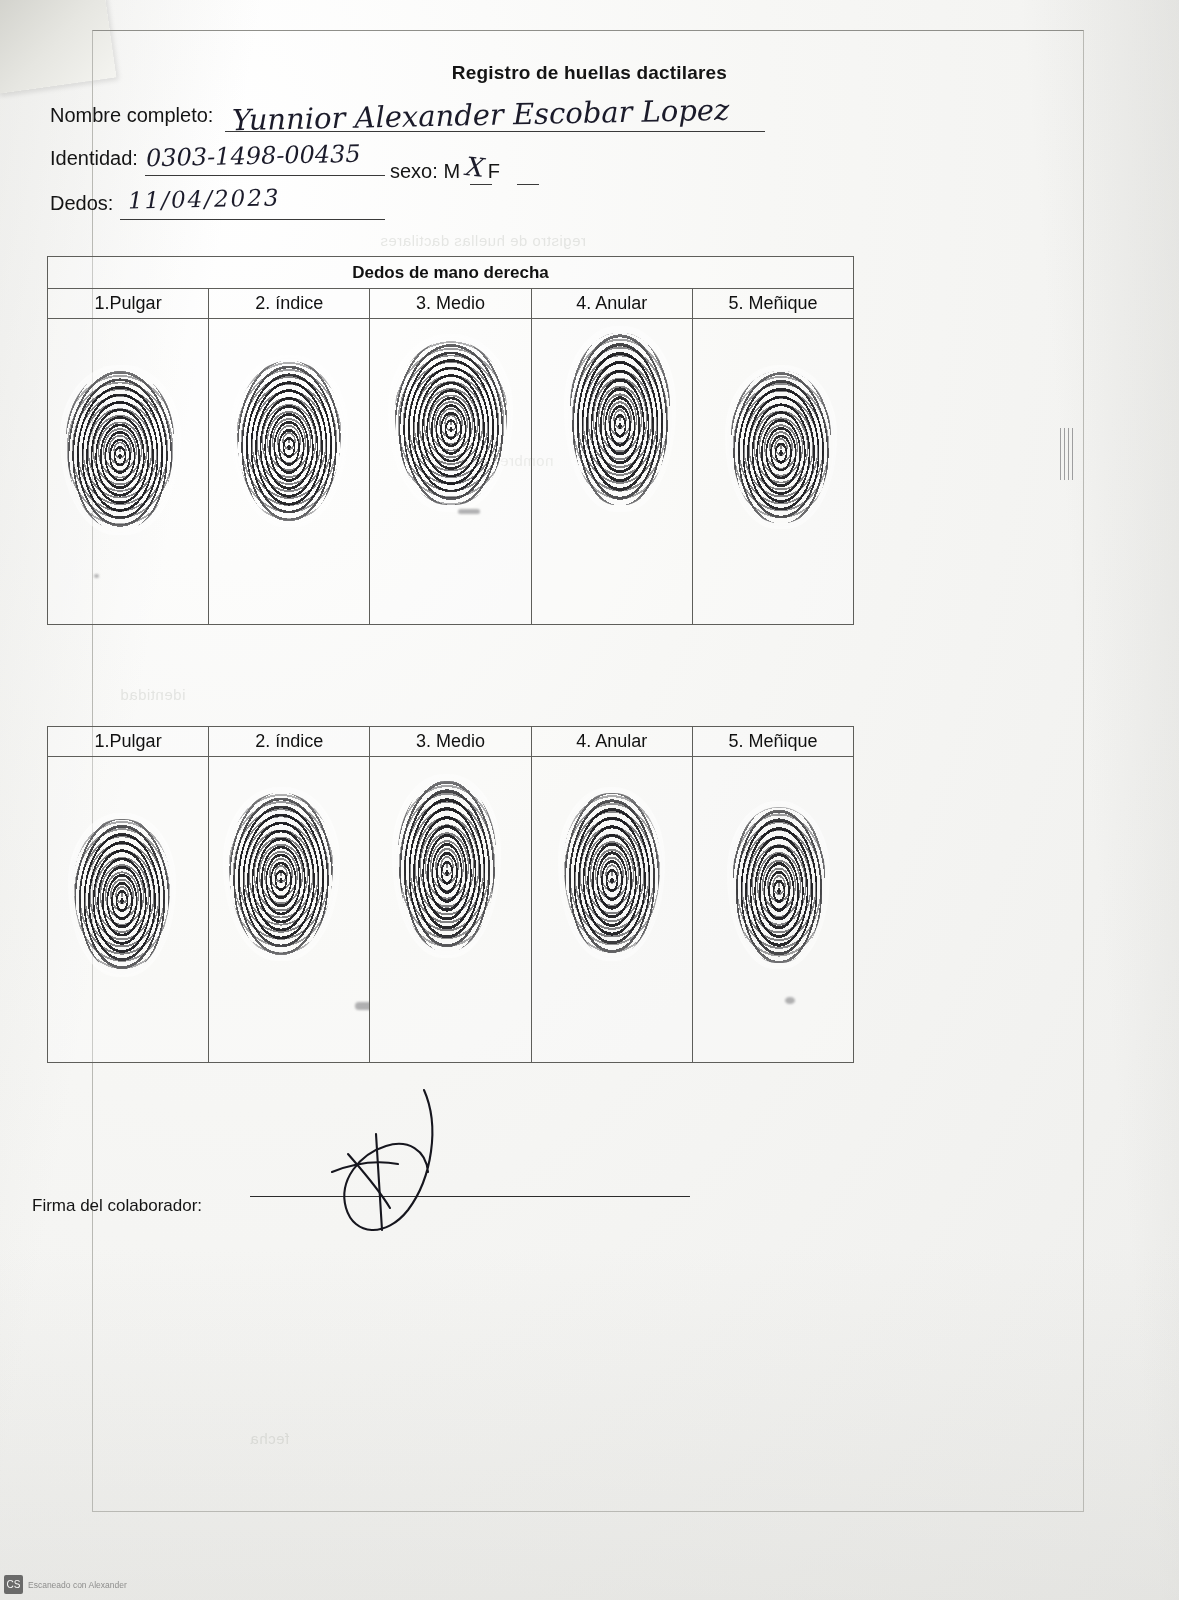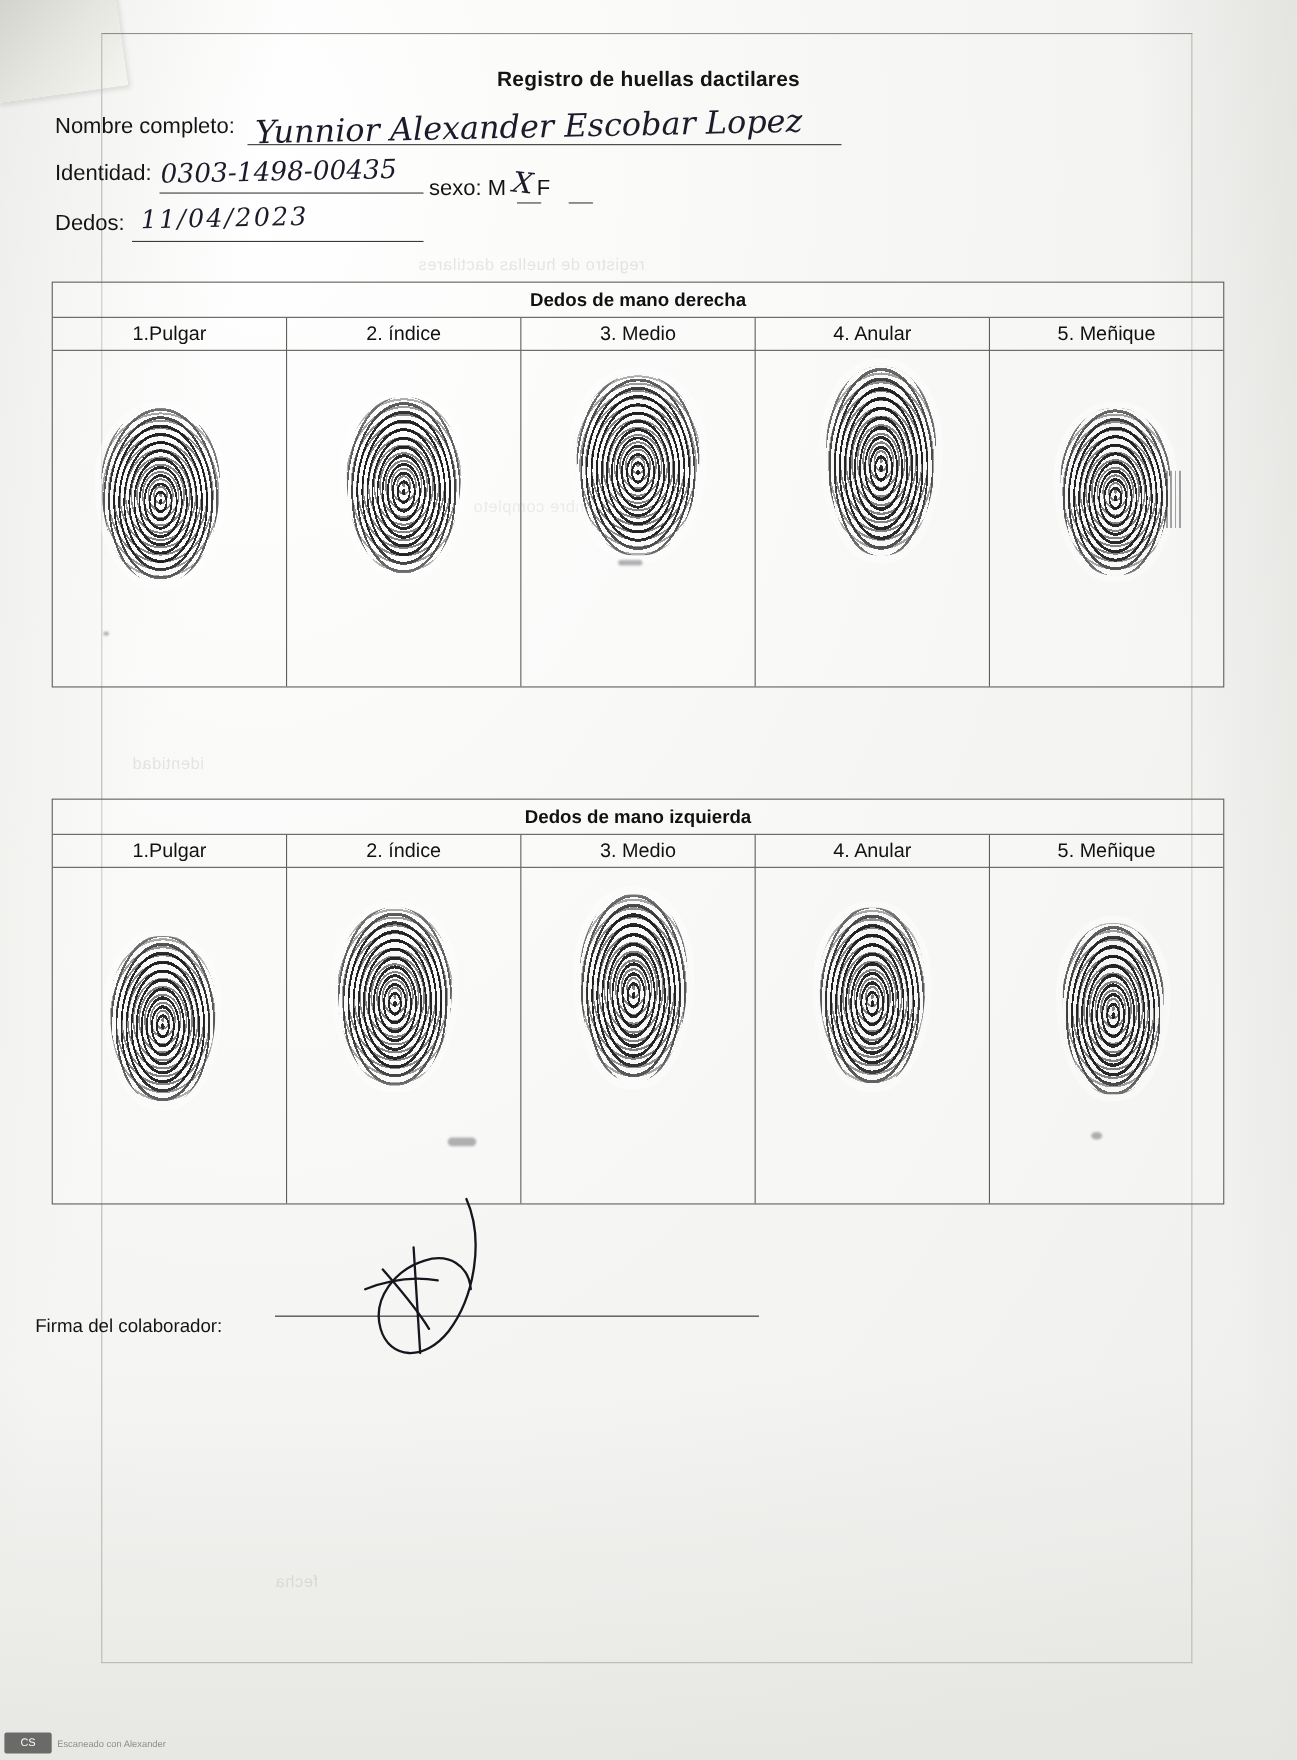--- a/index.html
+++ b/index.html
@@ -118,21 +118,21 @@
   .hw-sexo-mark {
     left: 466px; top: 152px;
     font-size: 26px;
     transform: rotate(6deg);
   }
 
   
   .fp-table {
     position: absolute;
     left: 47px;
-    width: 1066px;
+    width: 807px;
     border: 1px solid #5e5e5a;
     box-sizing: border-box;
     background: rgba(255,255,255,0.25);
   }
   .fp-table.right { top: 256px; }
   .fp-table.left  { top: 726px; }
 
   .fp-caption {
     text-align: center;
     font-size: 17px;
@@ -218,21 +218,21 @@
   
   .cs-badge {
     position: absolute;
     left: 4px; bottom: 6px;
     display: flex;
     align-items: center;
     gap: 5px;
     opacity: .72;
   }
   .cs-mark {
-    width: 43px; height: 19px;
+    width: 19px; height: 19px;
     background: #3b3b3b;
     color: #fff;
     font-size: 10px;
     font-weight: normal;
     display: flex; align-items: center; justify-content: center;
     border-radius: 2px;
     font-family: "Liberation Sans", sans-serif;
   }
   .cs-text {
     font-size: 8.5px;
@@ -312,21 +312,20 @@
       </div>
       <div>
         <div class="print" style="top:52px; width:100px; height:152px; margin-left:8px;"></div>
       </div>
     </div>
   </div>
 
   <div class="edge-artifact"></div>
 
   <div class="fp-table left">
-    <div class="fp-caption">Dedos de mano izquierda</div>
     <div class="fp-headrow">
       <div>1.Pulgar</div>
       <div>2. índice</div>
       <div>3. Medio</div>
       <div>4. Anular</div>
       <div>5. Meñique</div>
     </div>
     <div class="fp-cellrow">
       <div>
         <div class="print" style="top:62px; width:96px; height:152px; margin-left:-6px;"></div>

